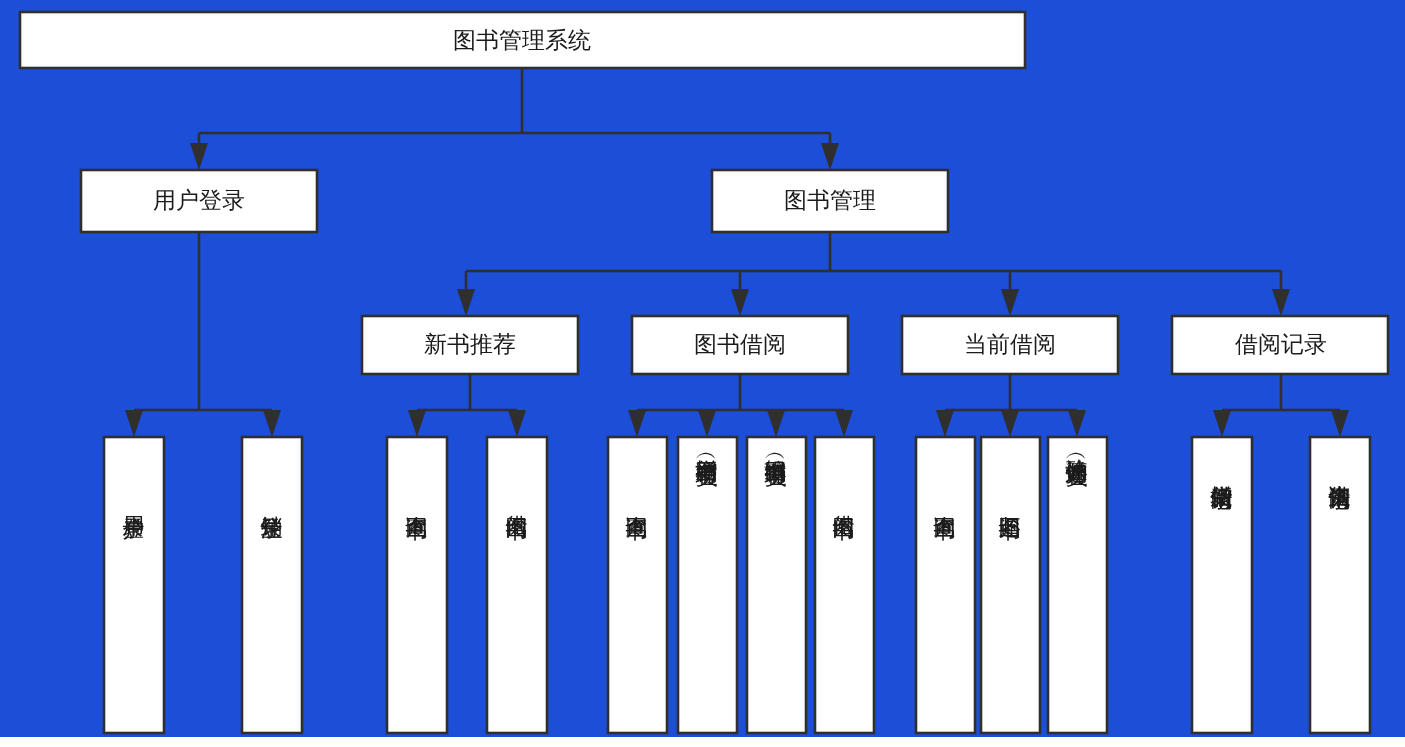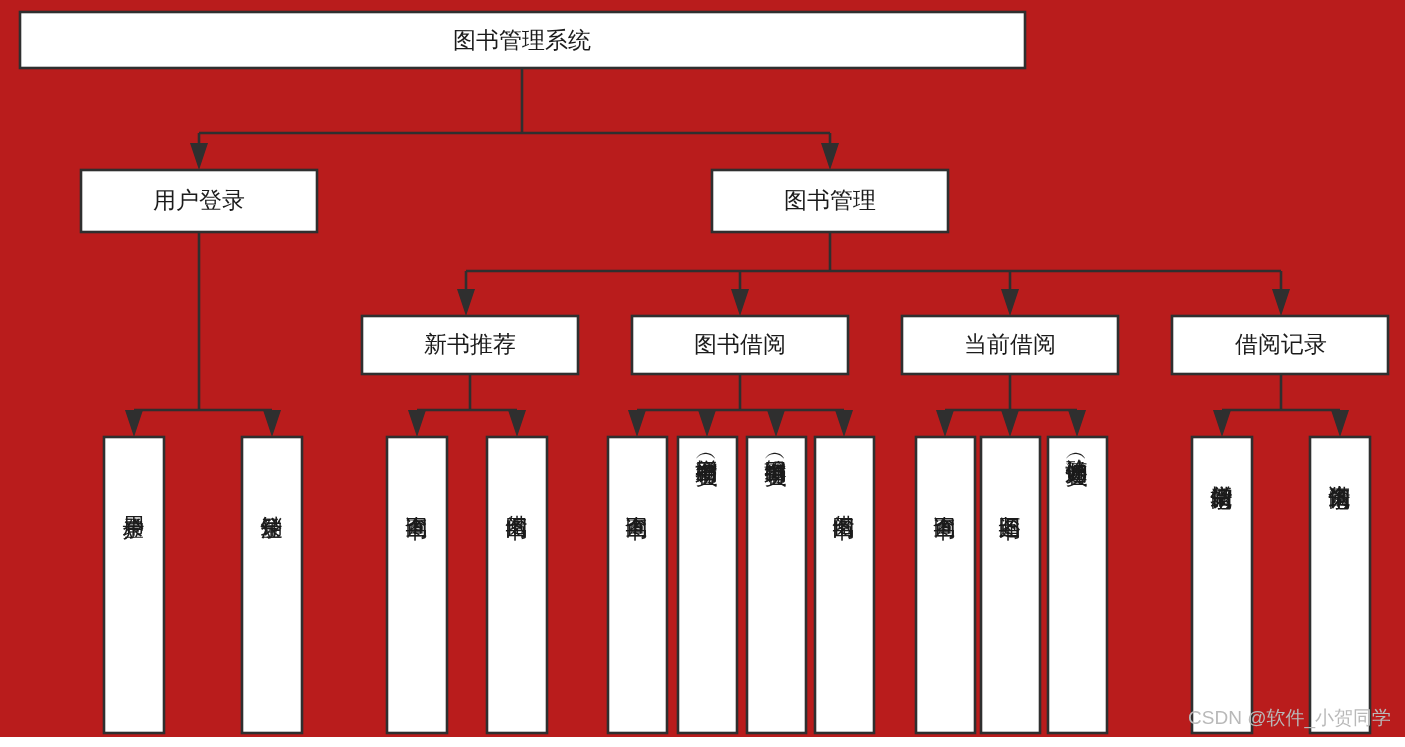--- a/index.html
+++ b/index.html
@@ -10,21 +10,21 @@
   body {
     width: 1405px;
     height: 747px;
     font-family: "Liberation Sans", "DejaVu Sans", sans-serif;
     overflow: hidden;
   }
   #diagram-root {
     position: relative;
     width: 1405px;
     height: 737px;
-    background: #b91c1c;
+    background: #1d4ed8;
   }
   svg.flow {
     position: absolute;
     left: 0;
     top: 0;
     width: 1405px;
     height: 747px;
     display: block;
   }
   .node-rect {
@@ -232,15 +232,14 @@
       <text class="node-label-vertical" x="1222" y="470">新增借阅记录</text>
     </g>
 
     <g>
       <rect class="node-rect" x="1310" y="437" width="60" height="296"></rect>
       <text class="node-label-vertical" x="1340" y="470">查询借阅记录</text>
     </g>
 
   </svg>
 
-  <div class="watermark">CSDN @软件_小贺同学</div>
 
 </div>
 
 </body></html>

